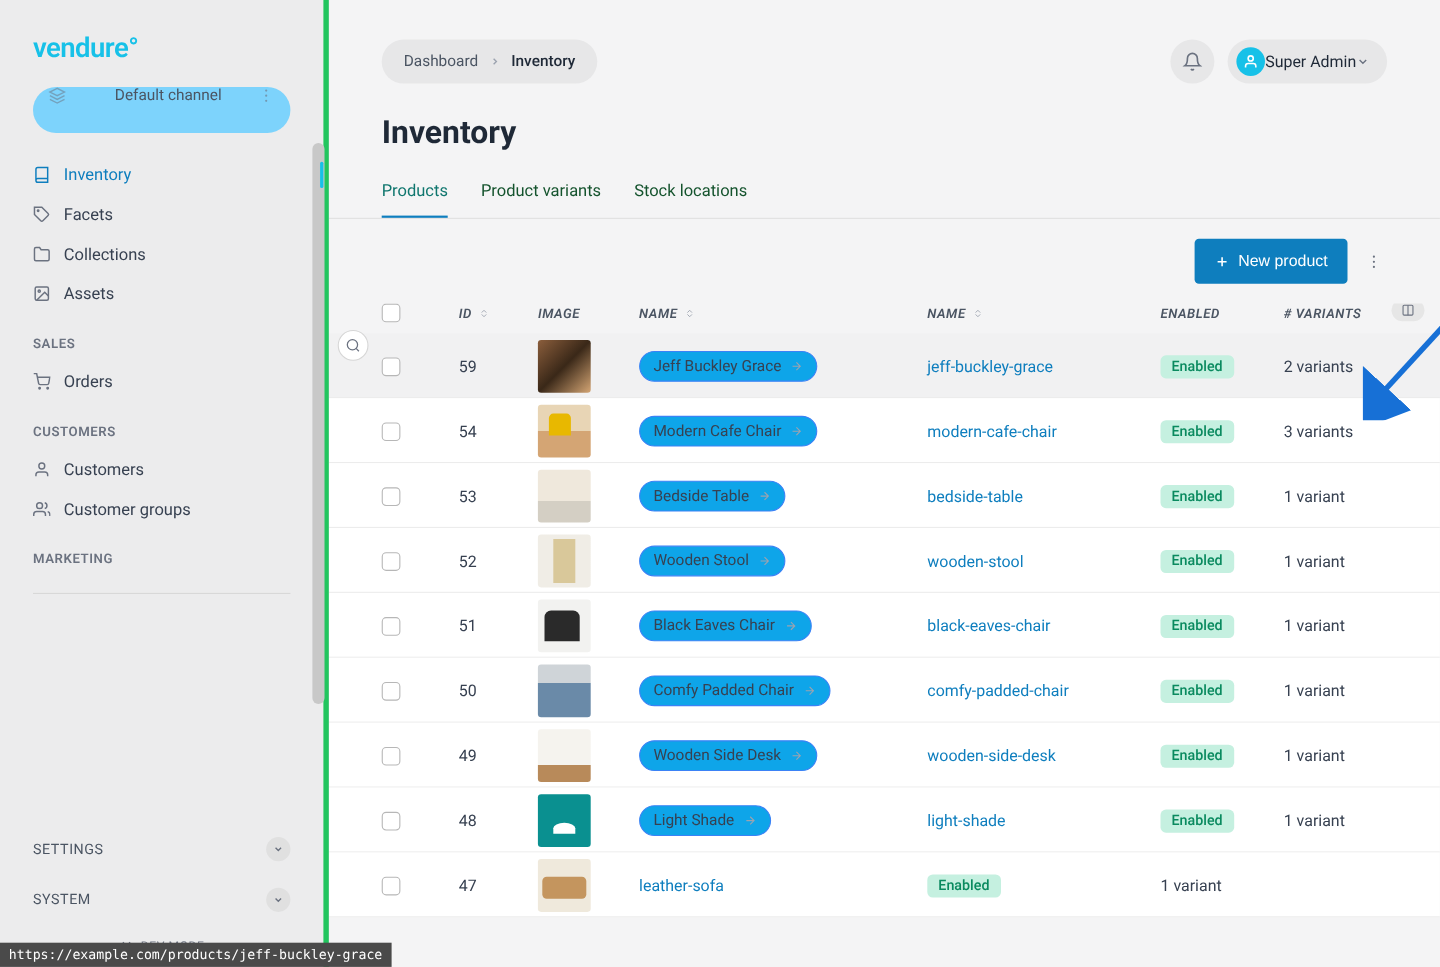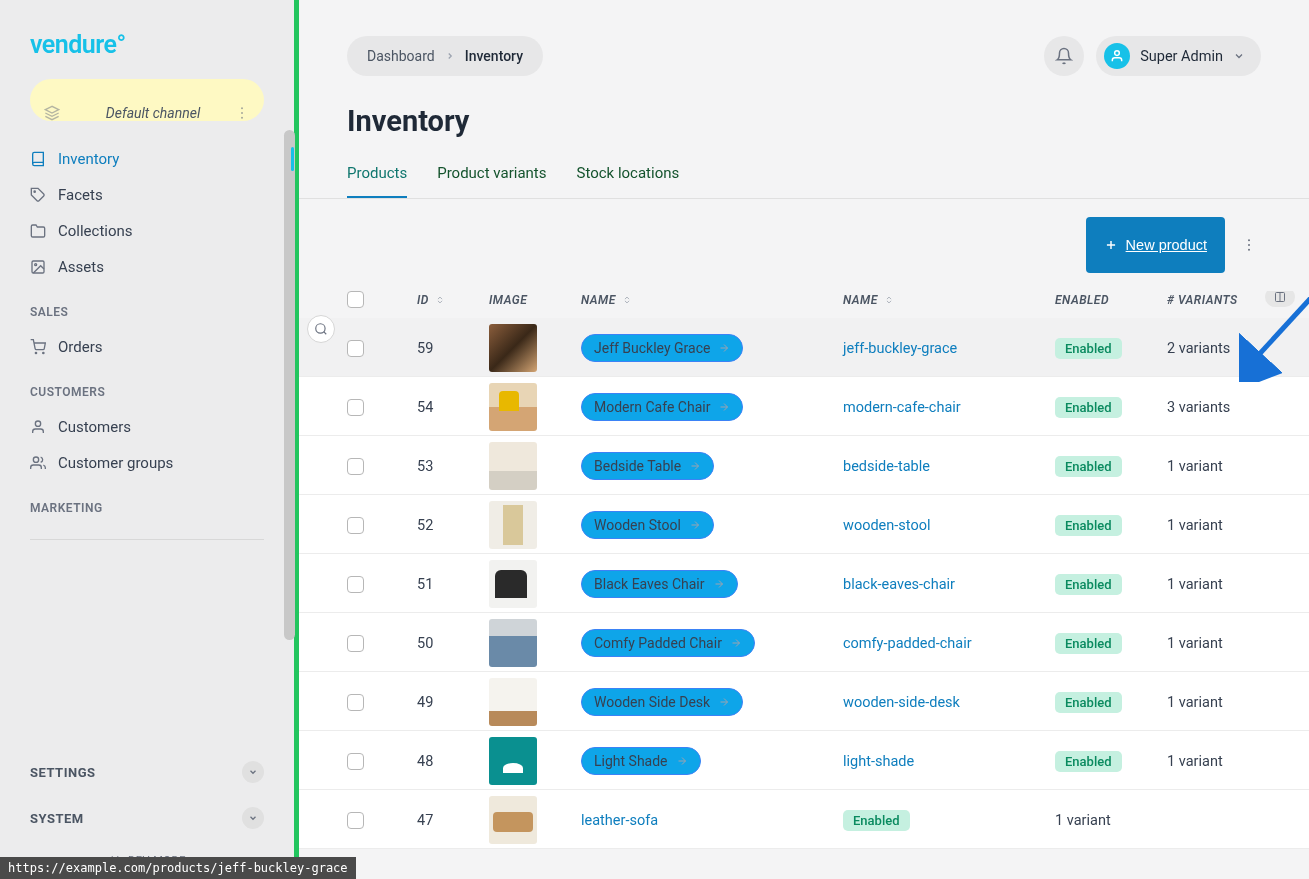--- a/index.html
+++ b/index.html
@@ -5,54 +5,54 @@
 * { box-sizing: border-box; margin: 0; padding: 0; }
 body { font-family: -apple-system, BlinkMacSystemFont, "Segoe UI", Roboto, sans-serif; background: #f5f5f5; color: #1f2937; overflow: hidden; }
 .app { display: flex; height: 879px; width: 1309px; position: relative; }
 
 
 .sidebar { width: 299px; background: #ececed; display: flex; flex-direction: column; height: 100%; border-right: 5px solid #22c55e; position: relative; }
 .sidebar-scroll { position: absolute; right: -1px; top: 130px; width: 11px; height: 510px; background: #c8c8c8; border-radius: 6px; }
 .logo { padding: 30px 30px 20px; }
 .logo-text { font-size: 25px; font-weight: 600; color: #17c1e8; letter-spacing: -0.5px; }
 .logo-dot { color: #17c1e8; }
-.channel-box { margin: 0 30px 20px; background: #fef9c3; border-radius: 22px; height: 42px; display: flex; align-items: flex-end; padding: 0 14px; font-style: italic; }
+.channel-box { margin: 0 30px 20px; background: #7dd3fc; border-radius: 22px; height: 42px; display: flex; align-items: flex-start; padding: 0 14px; }
 .channel-icon { width: 16px; height: 16px; margin-right: 12px; opacity: 0.5; }
 .channel-label { flex: 1; text-align: center; color: #4b5563; font-size: 14px; }
 .channel-dots { width: 16px; height: 16px; opacity: 0.6; }
 .section-label { padding: 20px 30px 10px; font-size: 12px; font-weight: 600; color: #6b7280; letter-spacing: 0.5px; }
 .nav-item { display: flex; align-items: center; padding: 9px 30px; font-size: 15px; color: #374151; cursor: pointer; position: relative; }
 .nav-item.active { color: #0e7ebe; }
 .nav-item.active::after { content: ''; position: absolute; right: 0; top: 6px; bottom: 6px; width: 3px; background: #17c1e8; border-radius: 2px; }
 .nav-icon { width: 16px; height: 16px; margin-right: 12px; flex-shrink: 0; }
 .divider { margin: 14px 30px; border: none; border-top: 1px solid #d8d8d8; }
 .sidebar-bottom { margin-top: auto; }
-.collapsible { display: flex; align-items: center; justify-content: space-between; padding: 12px 30px; font-size: 13px; font-weight: 700; color: #4b5563; cursor: pointer; letter-spacing: 0.5px; }
+.collapsible { display: flex; align-items: center; justify-content: space-between; padding: 12px 30px; font-size: 13px; font-weight: 400; color: #4b5563; cursor: pointer; letter-spacing: 0.5px; }
 .chev-btn { width: 22px; height: 22px; background: #e0e0e0; border-radius: 11px; display: flex; align-items: center; justify-content: center; }
 .dev-mode { text-align: center; padding: 12px; font-size: 11px; color: #6b7280; letter-spacing: 0.5px; display: flex; align-items: center; justify-content: center; gap: 6px; }
 
 
 .main { flex: 1; background: #f4f4f5; display: flex; flex-direction: column; overflow: hidden; position: relative; }
 .topbar { display: flex; align-items: center; padding: 36px 48px 0; gap: 12px; }
 .breadcrumb { background: #e7e7e8; border-radius: 22px; height: 40px; display: flex; align-items: center; padding: 0 20px; font-size: 14px; color: #4b5563; gap: 10px; }
 .breadcrumb .current { color: #1f2937; font-weight: 500; }
 .spacer { flex: 1; }
 .bell-btn { width: 40px; height: 40px; background: #e7e7e8; border-radius: 20px; display: flex; align-items: center; justify-content: center; cursor: pointer; }
-.user-btn { background: #e7e7e8; border-radius: 22px; height: 40px; display: flex; align-items: center; padding: 0 16px 0 8px; gap: 10px; cursor: pointer; }
+.user-btn { background: #e7e7e8; border-radius: 22px; height: 40px; display: flex; align-items: center; padding: 0 16px 0 8px; gap: 0; cursor: pointer; }
 .avatar { width: 26px; height: 26px; background: #17c1e8; border-radius: 13px; display: flex; align-items: center; justify-content: center; }
 .user-name { font-size: 14.5px; color: #1f2937; }
 
 .page-title { padding: 28px 48px 12px; font-size: 29px; font-weight: 700; color: #1f2937; }
 
 .tabs { display: flex; padding: 0 48px; gap: 30px; border-bottom: 1px solid #e0e0e0; }
 .tab { padding: 14px 0; font-size: 15px; color: #14532d; cursor: pointer; border-bottom: 2px solid transparent; }
 .tab.active { color: #0f766e; border-bottom-color: #0e7ebe; font-weight: 400; text-align: center; }
 
 .toolbar { display: flex; align-items: center; padding: 18px 48px; gap: 12px; }
-.new-btn { margin-left: auto; background: #0e7ebe; color: #fff; border: none; border-radius: 4px; height: 56px; padding: 0 18px; font-size: 14.5px; font-weight: 500; display: flex; align-items: center; gap: 8px; cursor: pointer; text-decoration: underline; }
+.new-btn { margin-left: auto; background: #0e7ebe; color: #fff; border: none; border-radius: 4px; height: 41px; padding: 0 18px; font-size: 14.5px; font-weight: 500; display: flex; align-items: center; gap: 8px; cursor: pointer; }
 .more-btn { width: 24px; height: 40px; display: flex; align-items: center; justify-content: center; cursor: pointer; }
 
 .table-wrap { flex: 1; overflow: hidden; position: relative; }
 .table-head { display: grid; grid-template-columns: 70px 72px 92px 262px 212px 112px 120px; padding: 0 0 10px 48px; font-size: 12px; font-weight: 600; color: #4b5563; letter-spacing: 0.5px; align-items: center; }
 .table-head .th { display: flex; align-items: center; gap: 6px; font-style: italic; }
 .cols-toggle { position: absolute; right: 14px; top: -4px; width: 30px; height: 20px; background: #e6e6e6; border-radius: 10px; display: flex; align-items: center; justify-content: center; cursor: pointer; }
 .search-fab { position: absolute; left: 8px; top: 24px; width: 28px; height: 28px; background: #fff; border: 1px solid #d6d6d6; border-radius: 14px; display: flex; align-items: center; justify-content: center; cursor: pointer; z-index: 2; }
 
 .row { display: grid; grid-template-columns: 70px 72px 92px 262px 212px 112px 120px; align-items: center; padding: 6px 0 6px 48px; border-bottom: 1px solid #ececec; font-size: 14.5px; height: 59px; background: #fff; }
 .row.hover { background: #f1f1f2; }

